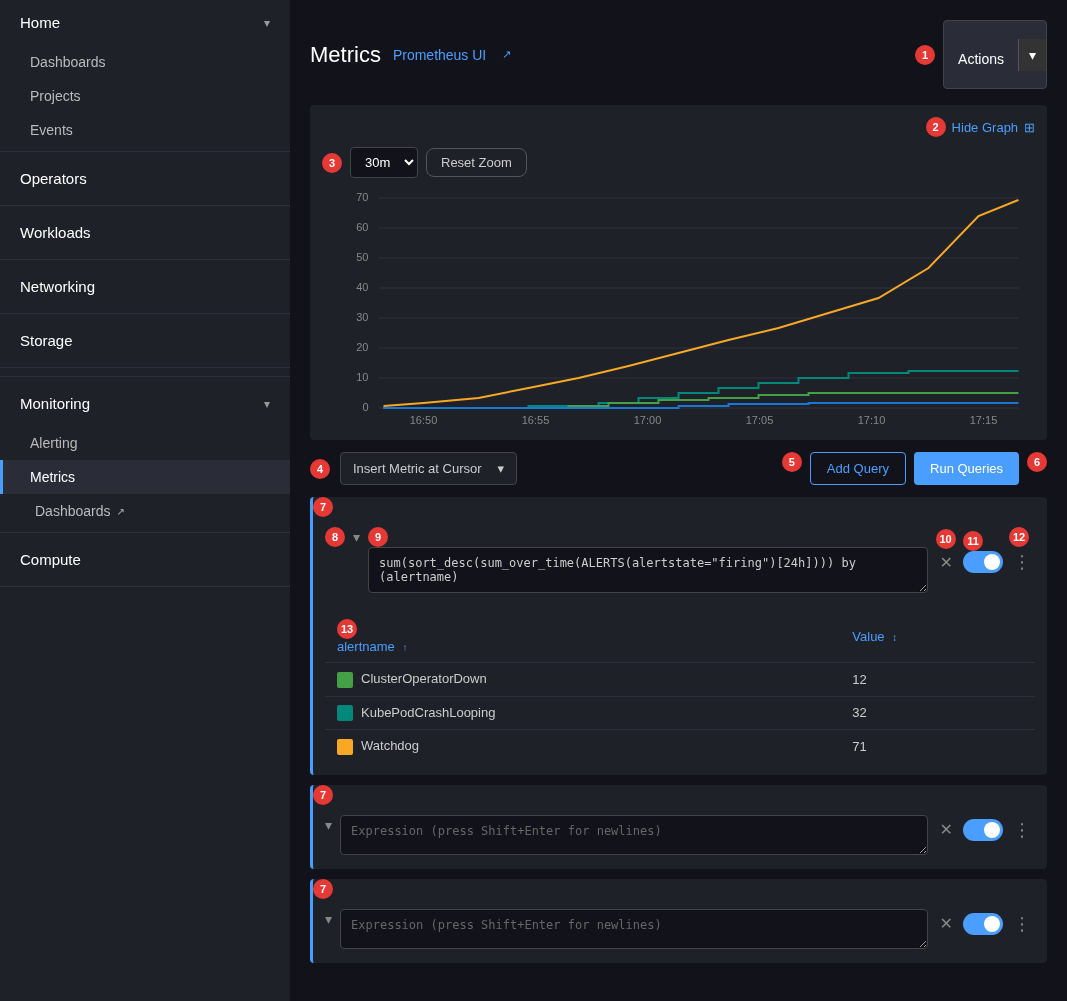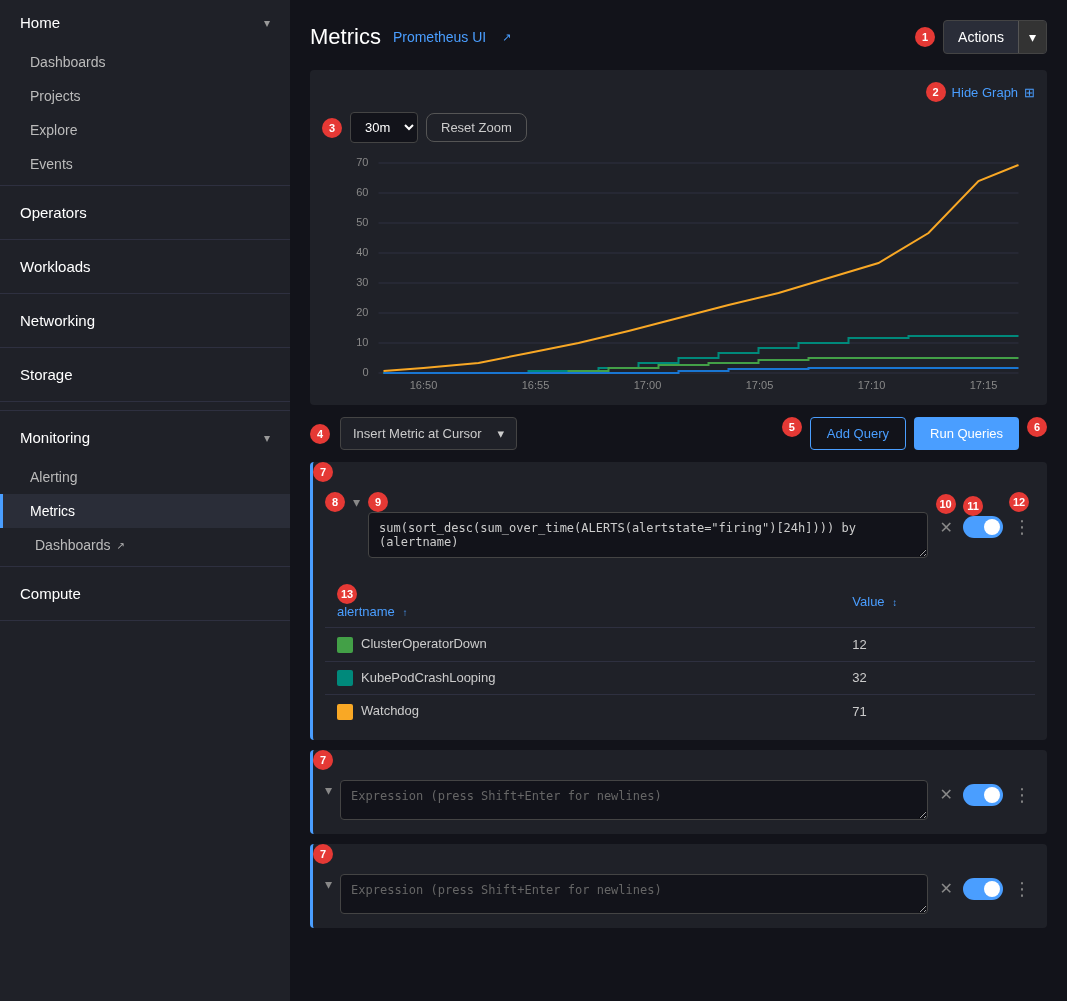--- a/index.html
+++ b/index.html
@@ -94,21 +94,21 @@
     .actions-btn {
       display: flex; align-items: center; gap: 0;
       background: #2a2d38;
       border: 1px solid #444;
       border-radius: 4px;
       color: #fff;
       cursor: pointer;
       font-size: 14px;
       overflow: hidden;
     }
-    .actions-btn-label { padding: 8px 14px; }
+    .actions-btn-label { padding: 21px 14px; margin-top: 9px; }
     .actions-btn-arrow {
       padding: 8px 10px;
       border-left: 1px solid #555;
       background: #333;
     }
 
     
     .graph-container {
       background: #1f2128;
       border-radius: 4px;
@@ -298,23 +298,20 @@
 <div id="sidebar">
   <div class="sidebar-section-header">
     <span>Home</span>
     <span class="chevron-icon">▾</span>
   </div>
   <div class="sidebar-item">
     <span>Dashboards</span>
   </div>
   <div class="sidebar-item">
     <span>Projects</span>
-  </div>
-  <div class="sidebar-item">
-    <span>Explore</span>
   </div>
   <div class="sidebar-item">
     <span>Events</span>
   </div>
   <div class="sidebar-divider"></div>
   <div class="sidebar-section-header">
     <span>Operators</span>
   </div>
   <div class="sidebar-divider"></div>
   <div class="sidebar-section-header">

